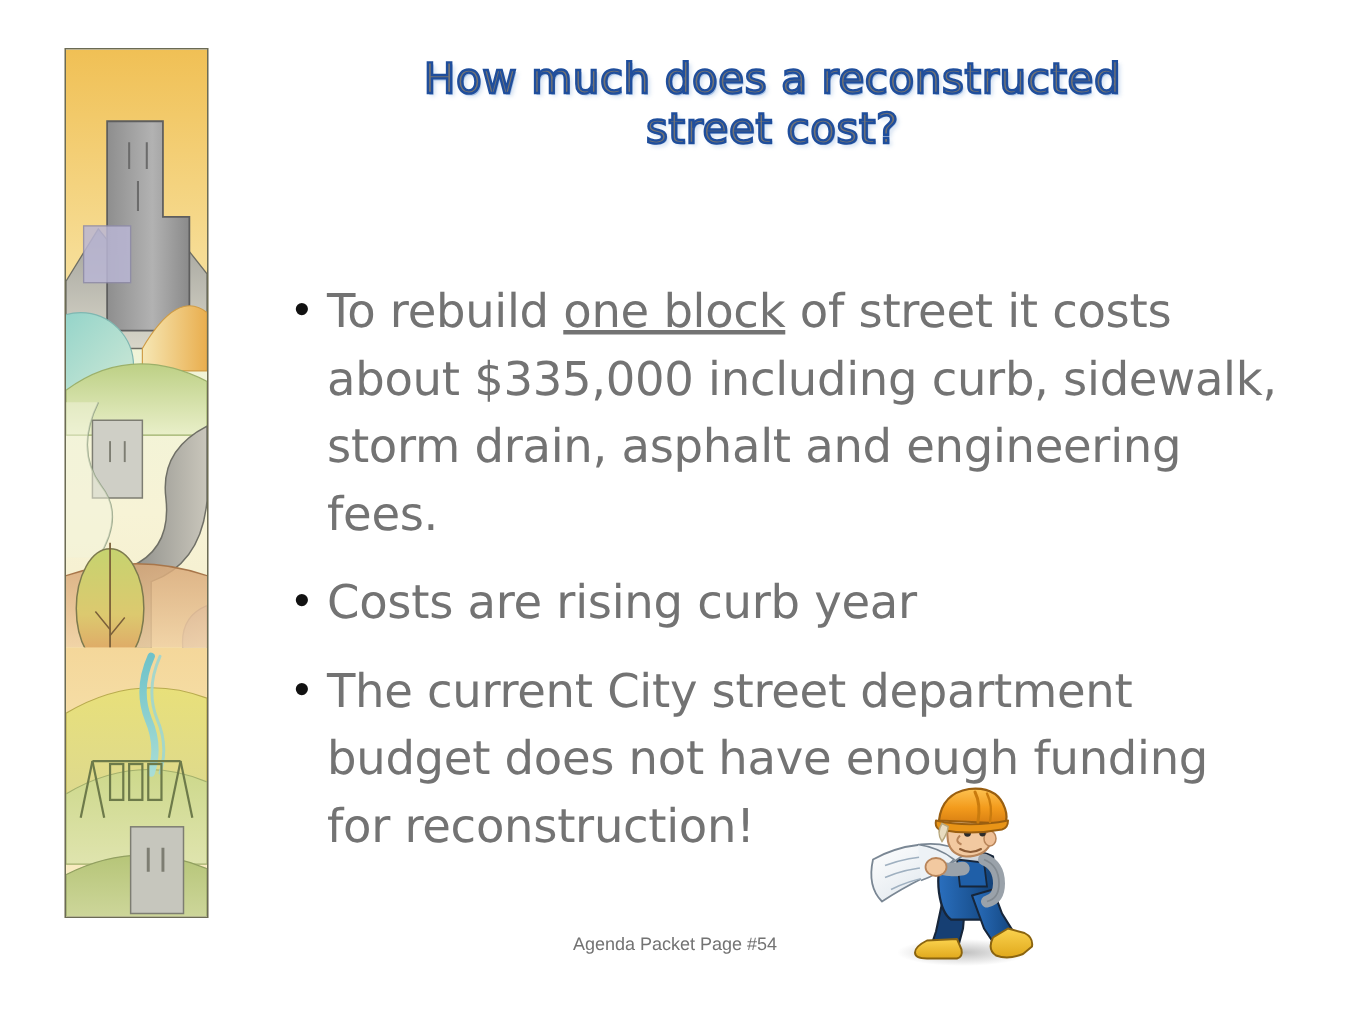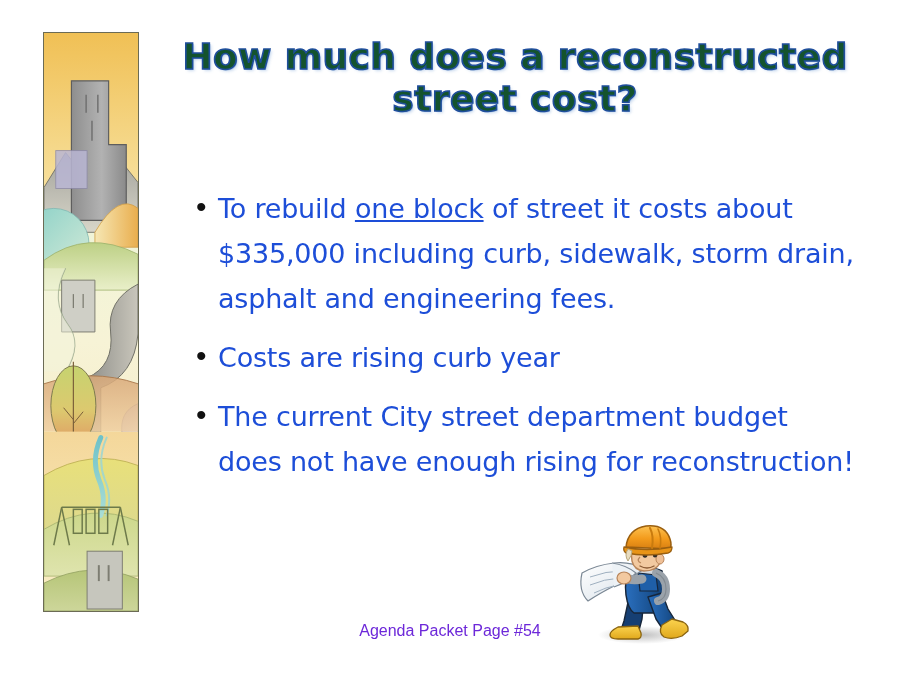--- a/index.html
+++ b/index.html
@@ -38,25 +38,25 @@
   
   .title-block {
     position: absolute;
     left: 175px;
     top: 36px;
     width: 680px;
     text-align: center;
   }
   .slide-title {
     font-family: "DejaVu Sans", sans-serif;
-    font-size: 36px;
-    font-weight: bold;
+    font-size: 28px;
+    font-weight: normal;
     line-height: 1.18;
     letter-spacing: 0.4px;
-    color: #14532d;
+    color: #737373;
     -webkit-text-stroke: 1.6px #1F4E9C;
     text-shadow:
        1px 1px 0 rgba(120,160,215,0.55),
        2px 2px 3px rgba(140,175,220,0.45),
        0 0 2px rgba(255,255,255,0.9);
     margin: 0;
     white-space: pre-line;
   }
 
   
@@ -75,37 +75,37 @@
     flex: 0 0 auto;
     width: 22px;
     font-size: 30px;
     line-height: 42px;
     color: #111111;
     text-align: left;
   }
   .bullet-text {
     flex: 1 1 auto;
     font-family: "DejaVu Sans", sans-serif;
-    font-size: 27px;
+    font-size: 31px;
     line-height: 45px;
-    color: #1d4ed8;
+    color: #737373;
     letter-spacing: -0.2px;
   }
   .bullet-text u { text-decoration: underline; text-underline-offset: 2px; }
 
   
   .footer-note {
     position: absolute;
     left: 0;
     top: 622px;
     width: 900px;
     text-align: center;
     font-family: "Liberation Sans", sans-serif;
-    font-size: 16px;
-    color: #6d28d9;
+    font-size: 12px;
+    color: #737373;
   }
 
   
   .worker {
     position: absolute;
     left: 572px;
     top: 521px;
     width: 138px;
     height: 128px;
   }
@@ -265,21 +265,21 @@
       </span>
     </div>
 
     <div class="bullet-row">
       <span class="bullet-dot">•</span>
       <span class="bullet-text">Costs are rising curb year</span>
     </div>
 
     <div class="bullet-row">
       <span class="bullet-dot">•</span>
-      <span class="bullet-text">The current City street department budget does not have enough rising for reconstruction!</span>
+      <span class="bullet-text">The current City street department budget does not have enough funding for reconstruction!</span>
     </div>
 
   </div>
 
   <div class="worker">
     <svg viewBox="0 0 138 128" aria-hidden="true">
       <defs>
         <linearGradient id="helmetG" x1="0" y1="0" x2="0" y2="1">
           <stop offset="0%" stop-color="#FDC251"></stop>
           <stop offset="55%" stop-color="#F39B1C"></stop>

